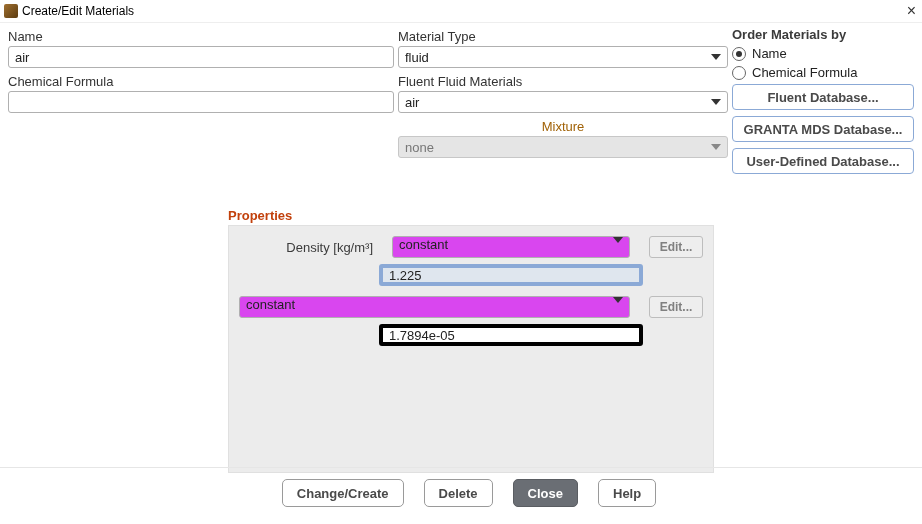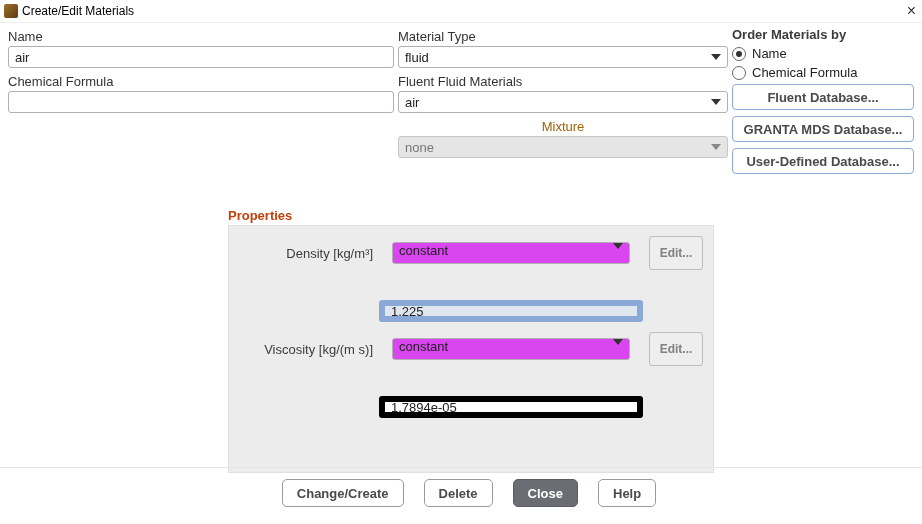--- a/index.html
+++ b/index.html
@@ -181,41 +181,40 @@
     box-sizing:border-box;
     cursor:pointer;
   }
   .prop-combo .caret {
     width:0;height:0;
     border-left:5px solid transparent;
     border-right:5px solid transparent;
     border-top:6px solid #333;
   }
   .edit-btn {
-    width:54px;height:34px;
+    width:54px;height:22px;
     border:1px solid #bdbdbd;
     background:#eeeeee;
     color:#808080;
     font-weight:700;
     border-radius:3px;
     font-size:12px;
     cursor:default;
   }
   .value-input {
     margin-left:140px;
     width:calc(100% - 140px - 60px);
     height:22px;
-    border:6px solid #000000;
+    border:4px solid #000000;
     border-radius:3px;
     background:#fff;
     padding:0 6px;
     box-sizing:border-box;
     font-size:13px;
     color:#222;
-    margin-top:24px;
   }
   .value-input.selected {
     background:#dfe6ee;
     border-color:#8ba9d6;
   }
   .value-row { margin-bottom:10px; }
 
   .footer {
     border-top:1px solid #e6e6e6;
     height:50px;
@@ -319,21 +318,20 @@
         <span>constant</span>
         <span class="caret"></span>
       </div>
       <button class="edit-btn">Edit...</button>
     </div>
     <div class="value-row">
       <input class="value-input selected" value="1.225" style="">
     </div>
 
     <div class="prop-row">
-      <div class="prop-label">Viscosity [kg/(m s)]</div>
       <div class="prop-combo">
         <span>constant</span>
         <span class="caret"></span>
       </div>
       <button class="edit-btn">Edit...</button>
     </div>
     <div class="value-row">
       <input class="value-input" value="1.7894e-05" style="">
     </div>
 

